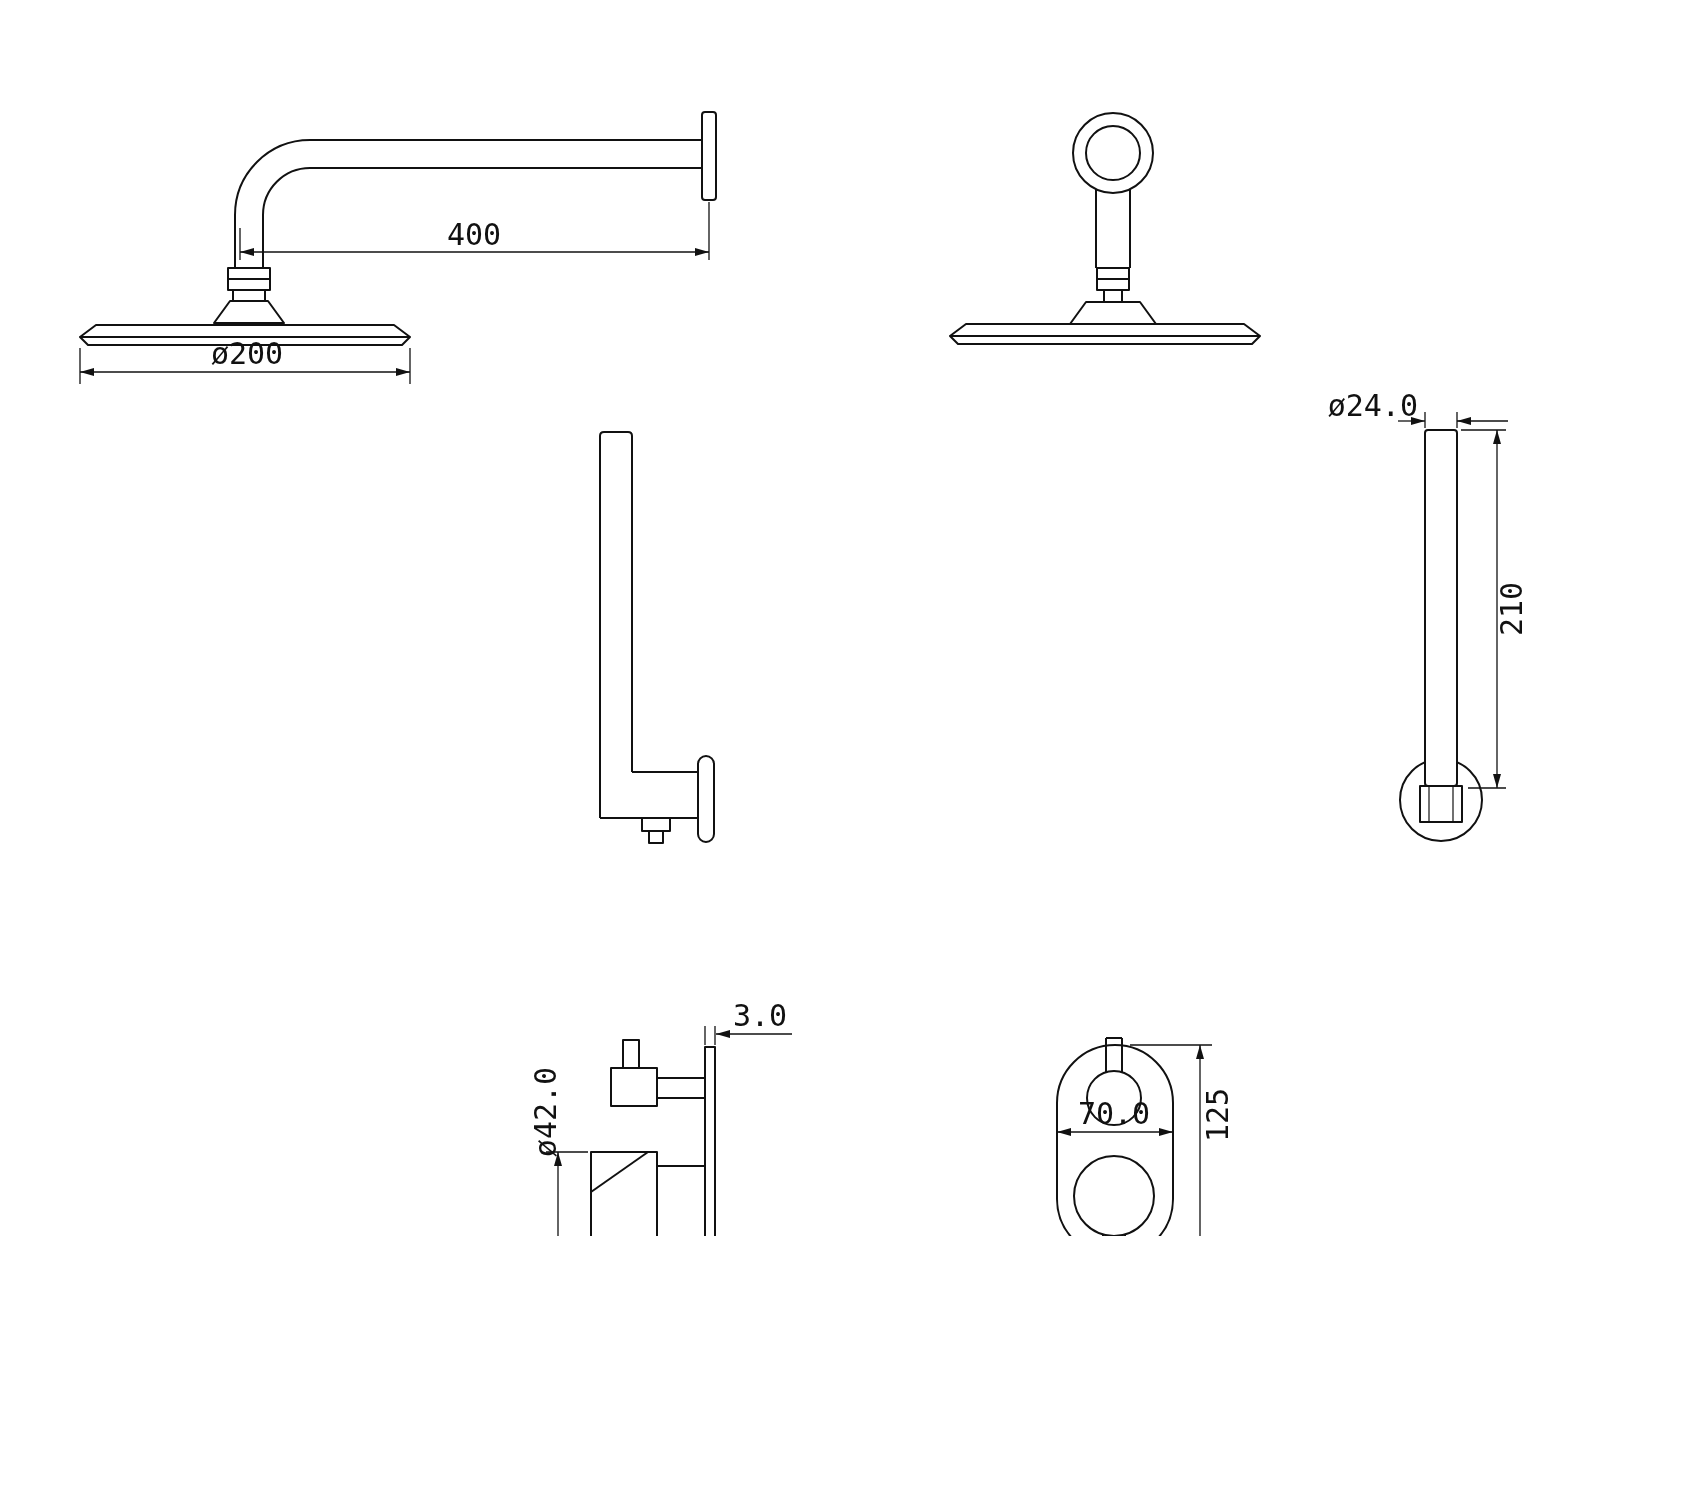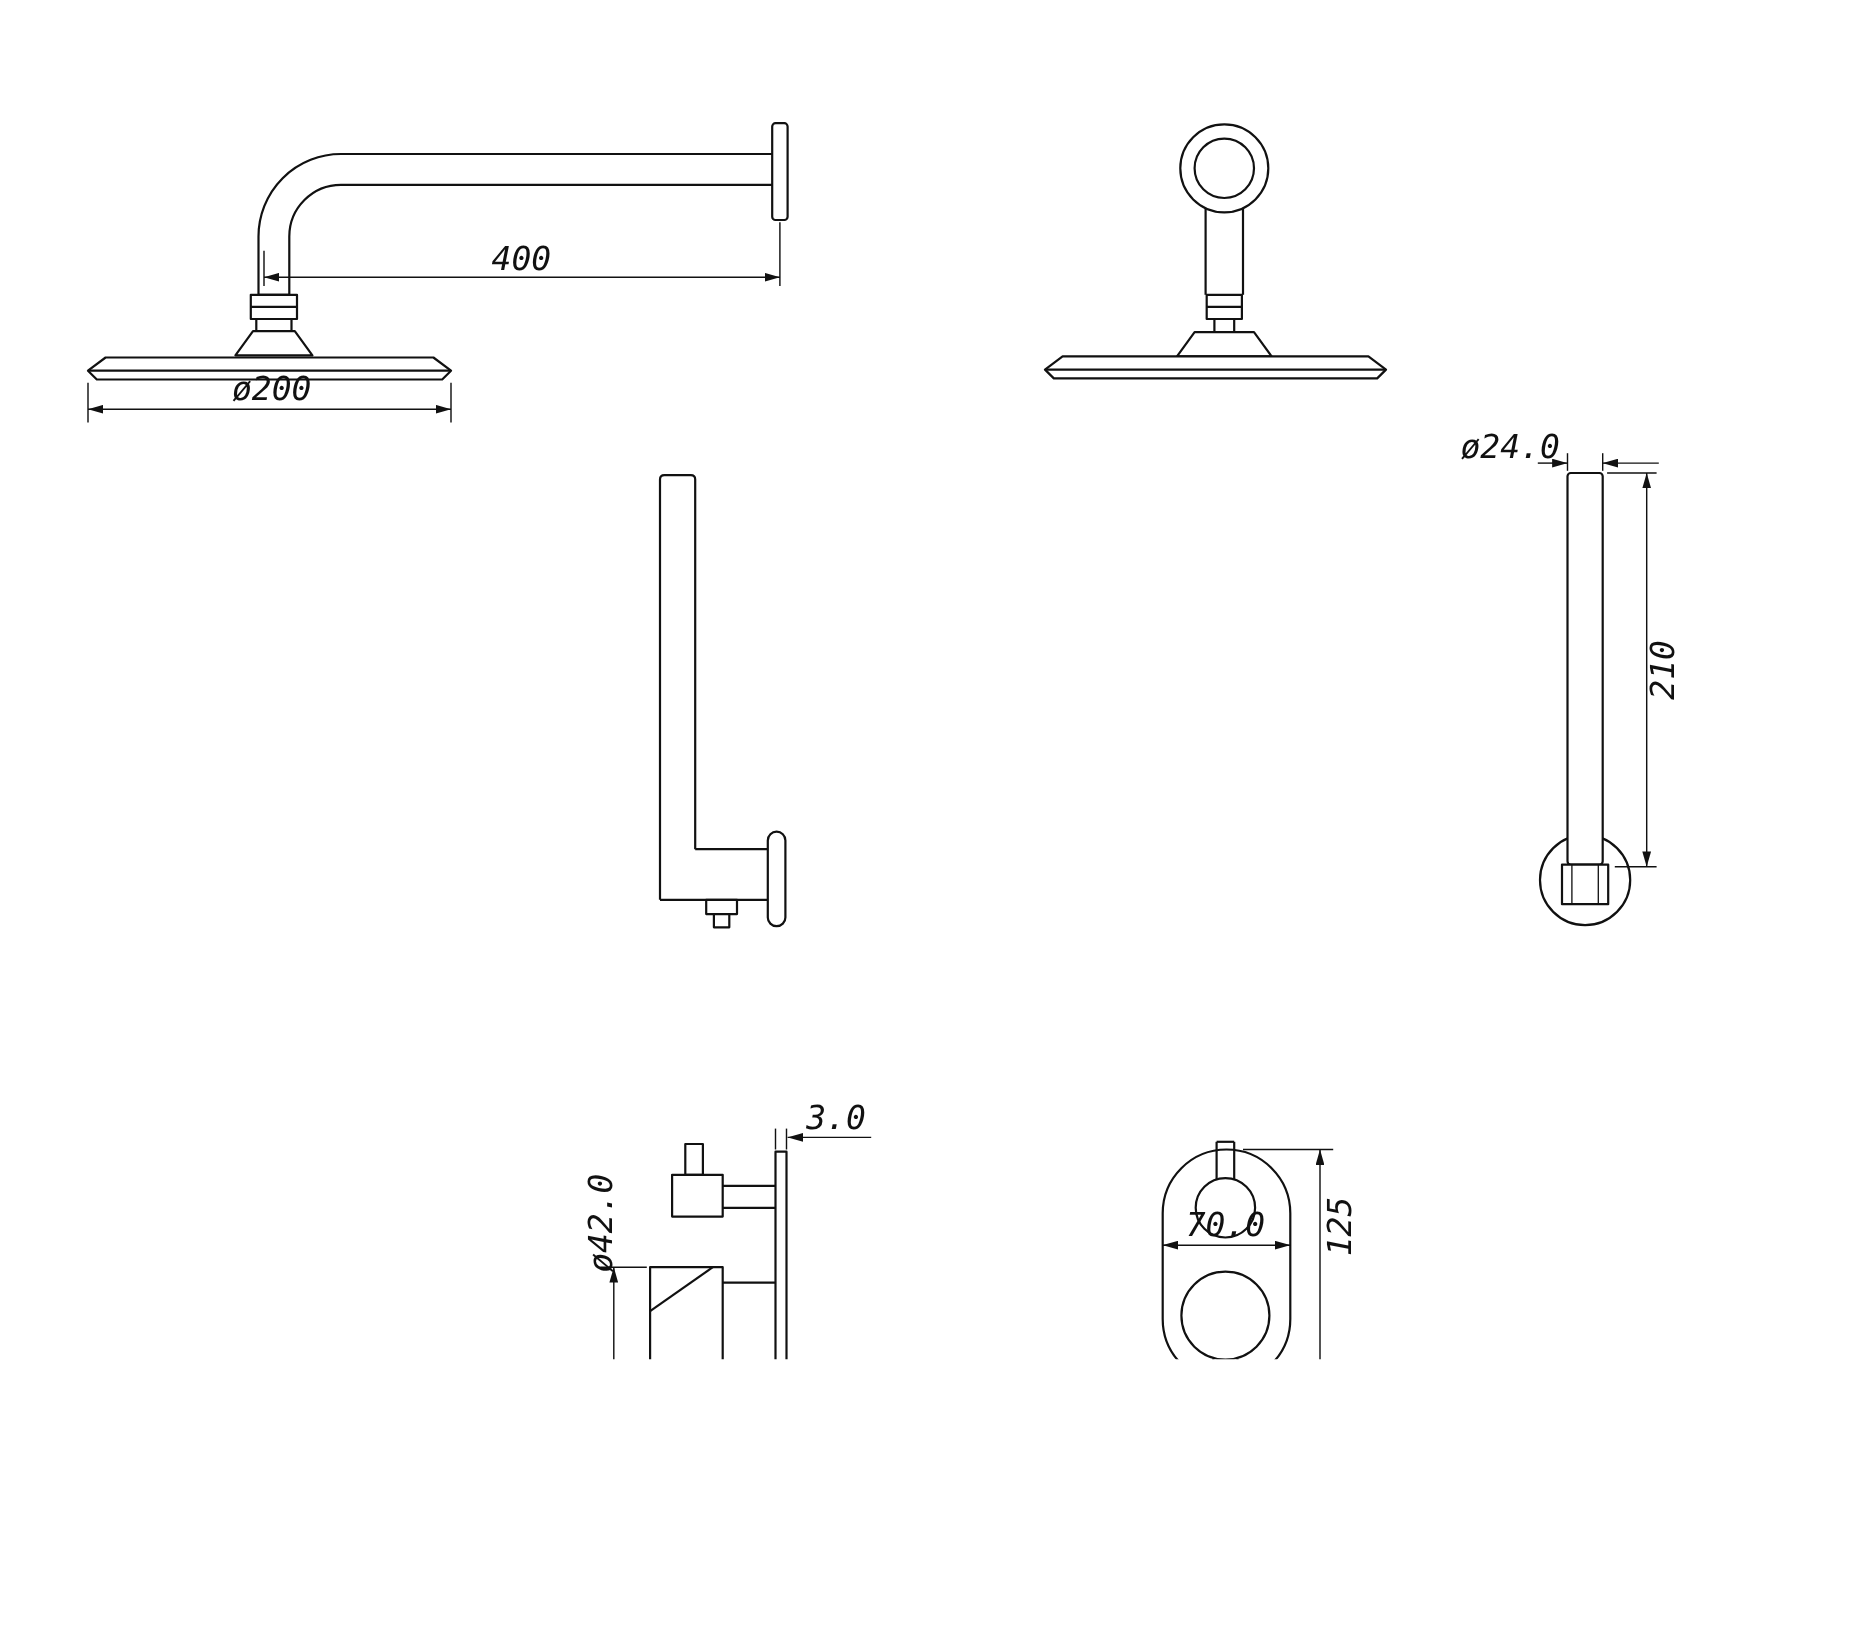--- a/index.html
+++ b/index.html
@@ -1,17 +1,17 @@
 <!DOCTYPE html>
 <html><head>
 <meta charset="utf-8">
 <style>
   html,body{margin:0;padding:0;background:#ffffff;}
   .page{position:relative;width:1700px;height:1236px;background:#fff;overflow:hidden;
-        font-family:"DejaVu Sans Mono", monospace;font-style:italic;}
+        font-family:"DejaVu Sans Mono", monospace;}
   svg{display:block;}
   .ol{fill:none;stroke:#111;stroke-width:2;stroke-linejoin:round;stroke-linecap:butt;}
   .fw{fill:#fff;stroke:#111;stroke-width:2;stroke-linejoin:round;}
   .thin{fill:none;stroke:#111;stroke-width:1.2;}
   .dim{fill:none;stroke:#111;stroke-width:1.3;}
   .arr2{marker-start:url(#arr);marker-end:url(#arr);}
   .arr1{marker-end:url(#arr);}
   text.dimtxt{fill:#111;font-family:"DejaVu Sans Mono", monospace;font-size:30px;}
 </style>
 </head>

